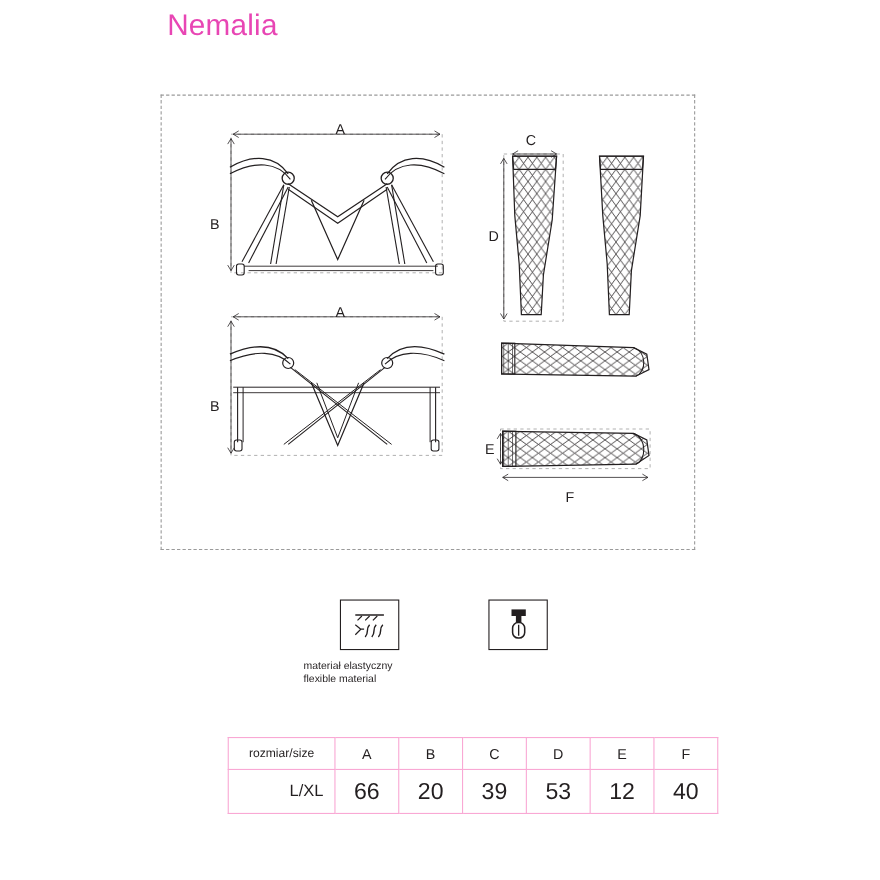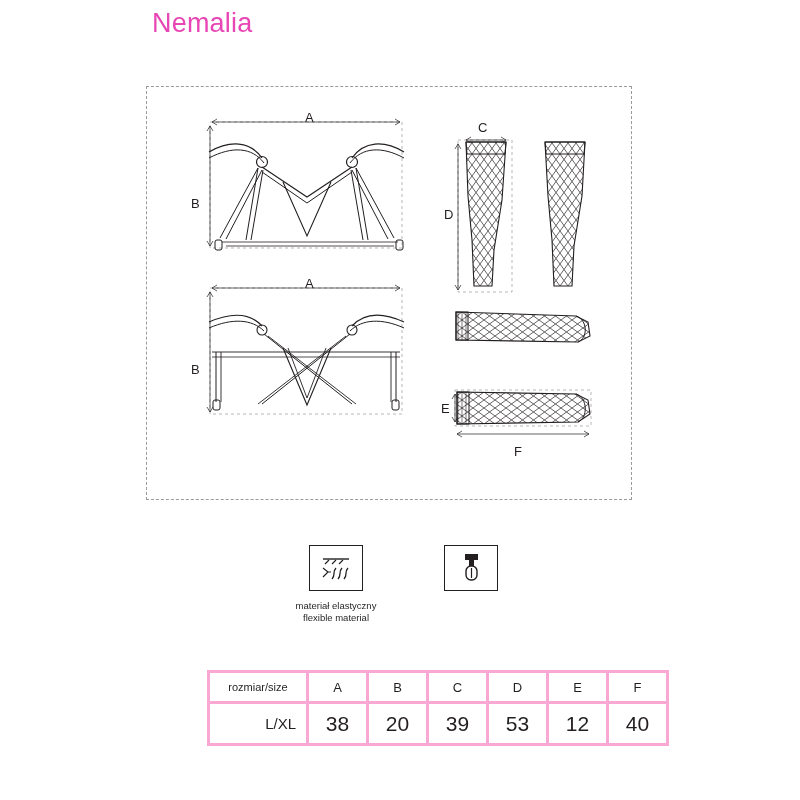--- a/index.html
+++ b/index.html
@@ -52,21 +52,20 @@
   }
   .lbl {
     position: absolute;
     font-size: 13px;
     color: #231f20;
     font-family: "Liberation Sans", sans-serif;
   }
   
   .feat {
     position: absolute;
-    text-align: center;
   }
   .feat .box {
     width: 54px;
     height: 46px;
     border: 1px solid #231f20;
     margin: 0 auto;
     position: relative;
     box-sizing: border-box;
   }
   .feat .cap {
@@ -81,21 +80,21 @@
 
   
   .size-table {
     position: absolute;
     left: 207px;
     top: 670px;
     border-collapse: collapse;
     font-family: "Liberation Sans", sans-serif;
   }
   .size-table td, .size-table th {
-    border: 3px solid #f9a8d4;
+    border: 1px solid #f9a8d4;
     text-align: center;
     font-weight: normal;
     color: #231f20;
   }
   .size-table .hdr-label {
     font-size: 11px;
     width: 84px;
     height: 26px;
     padding: 0 6px;
   }
@@ -278,21 +277,21 @@
         <th class="hdr-label">rozmiar/size</th>
         <th class="hdr-col">A</th>
         <th class="hdr-col">B</th>
         <th class="hdr-col">C</th>
         <th class="hdr-col">D</th>
         <th class="hdr-col">E</th>
         <th class="hdr-col">F</th>
       </tr>
       <tr>
         <td class="row-label">L/XL</td>
-        <td class="val">38</td>
+        <td class="val">66</td>
         <td class="val">20</td>
         <td class="val">39</td>
         <td class="val">53</td>
         <td class="val">12</td>
         <td class="val">40</td>
       </tr>
     </tbody>
   </table>
 
 </div>

